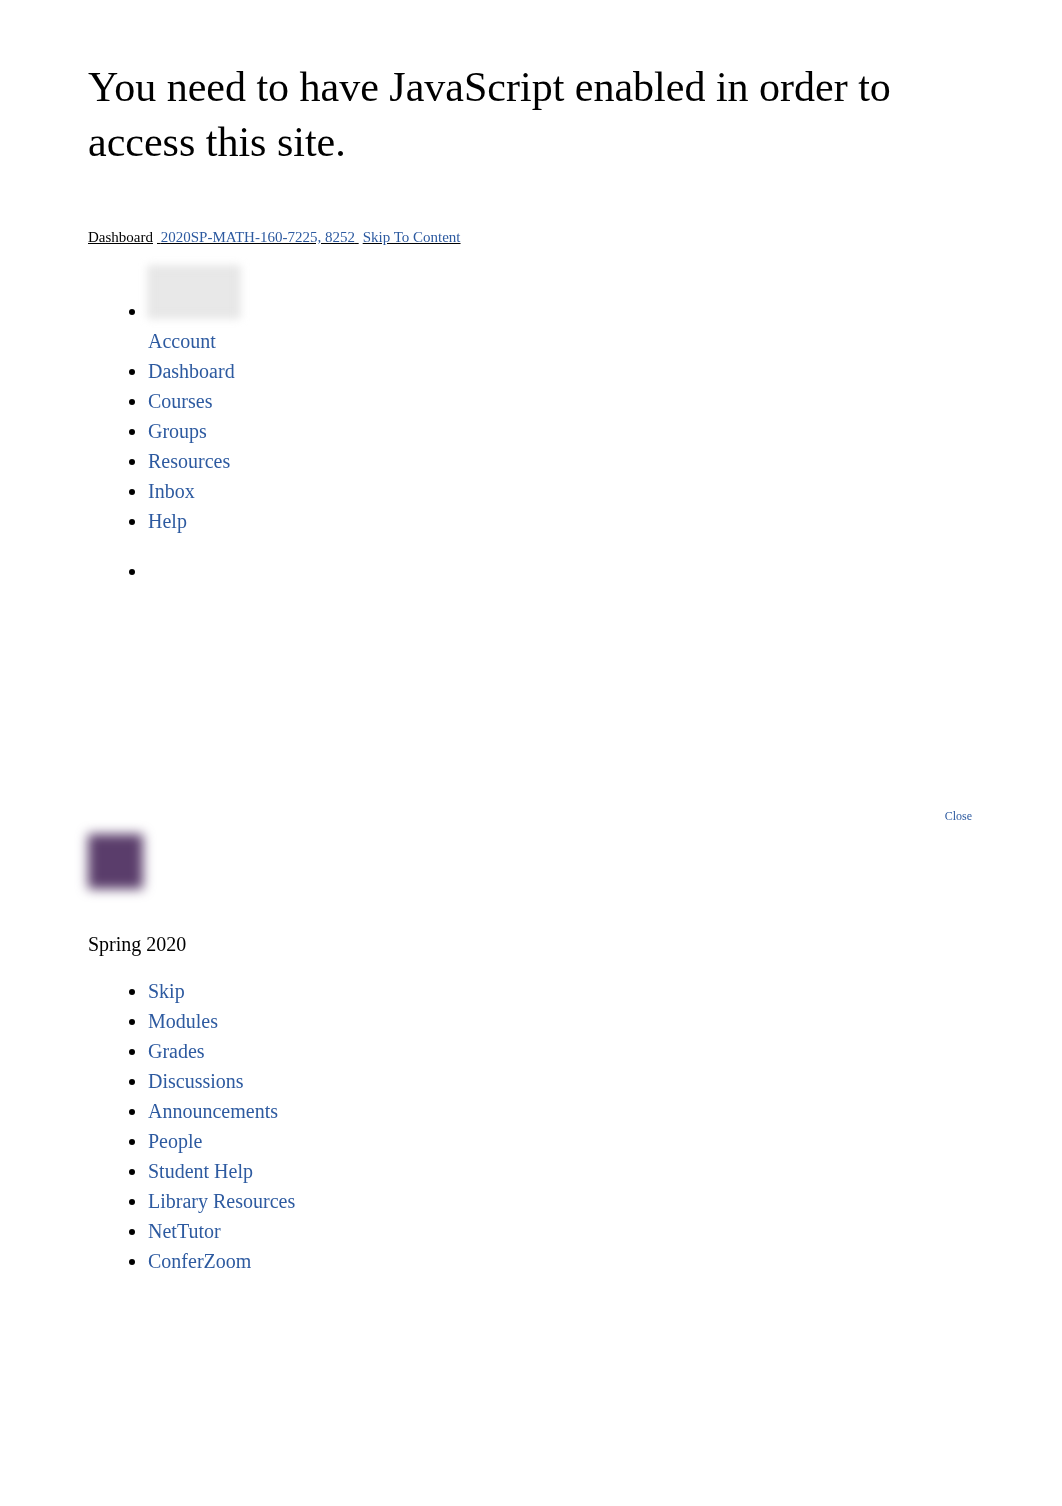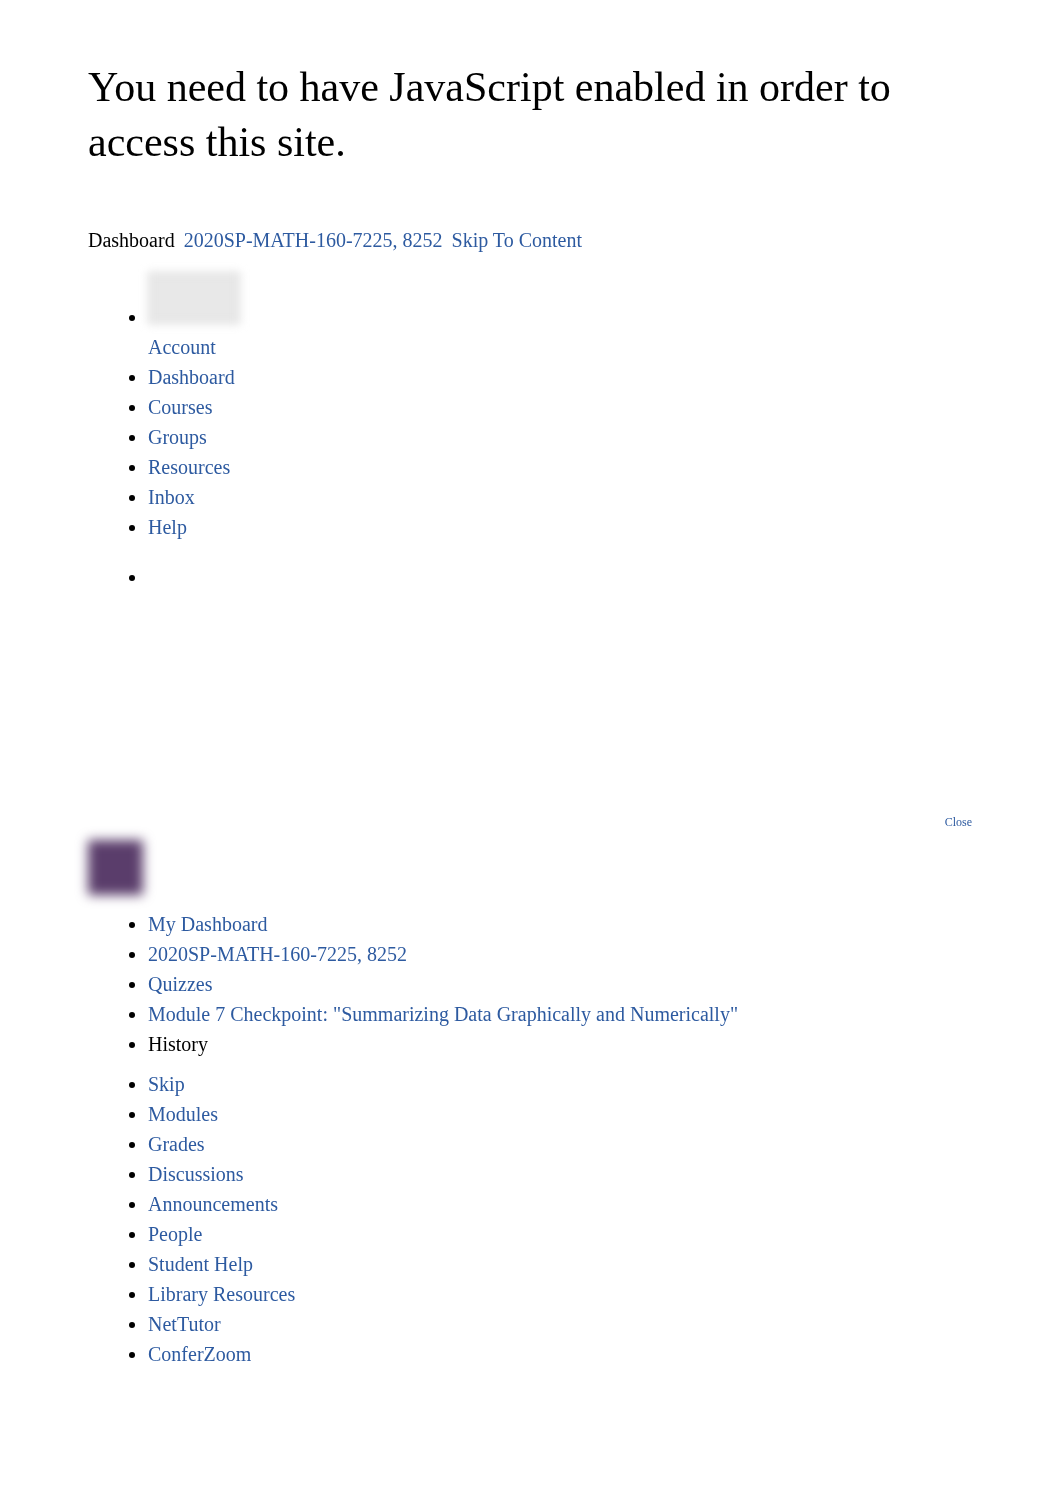--- a/index.html
+++ b/index.html
@@ -12,22 +12,23 @@
     .container {
       padding: 40px 88px;
     }
     h1 {
       font-size: 42px;
       font-weight: normal;
       margin: 20px 0 60px 0;
       line-height: 1.3;
     }
     .header-links {
-      font-size: 20px;
+      font-size: 15px;
       margin-bottom: 20px;
+      text-decoration: underline;
     }
     .header-links span {
       margin-right: 4px;
     }
     a {
       color: #2d5aa0;
       text-decoration: none;
     }
     ul {
       list-style-type: disc;
@@ -112,30 +113,22 @@
   </div>
 </div>
 
 <div class="close-section">
   <a href="#" class="close-link">Close</a>
 </div>
 
 <div class="container" style="padding-top:0;">
   <div class="logo-box"></div>
 
-  <div class="breadcrumb-section">
-    <ul>
-      <li><a href="#">My Dashboard</a></li>
-      <li><a href="#">2020SP-MATH-160-7225, 8252</a></li>
-      <li><a href="#">Quizzes</a></li>
-      <li><a href="#">Module 7 Checkpoint: "Summarizing Data Graphically and Numerically"</a></li>
-      <li><span class="static-text">History</span></li>
-    </ul>
-  </div>
 
+  <div class="term-label">Spring 2020</div>
 
   <div class="course-nav">
     <ul>
       <li><a href="#">Skip</a></li>
       <li><a href="#">Modules</a></li>
       <li><a href="#">Grades</a></li>
       <li><a href="#">Discussions</a></li>
       <li><a href="#">Announcements</a></li>
       <li><a href="#">People</a></li>
       <li><a href="#">Student Help</a></li>

